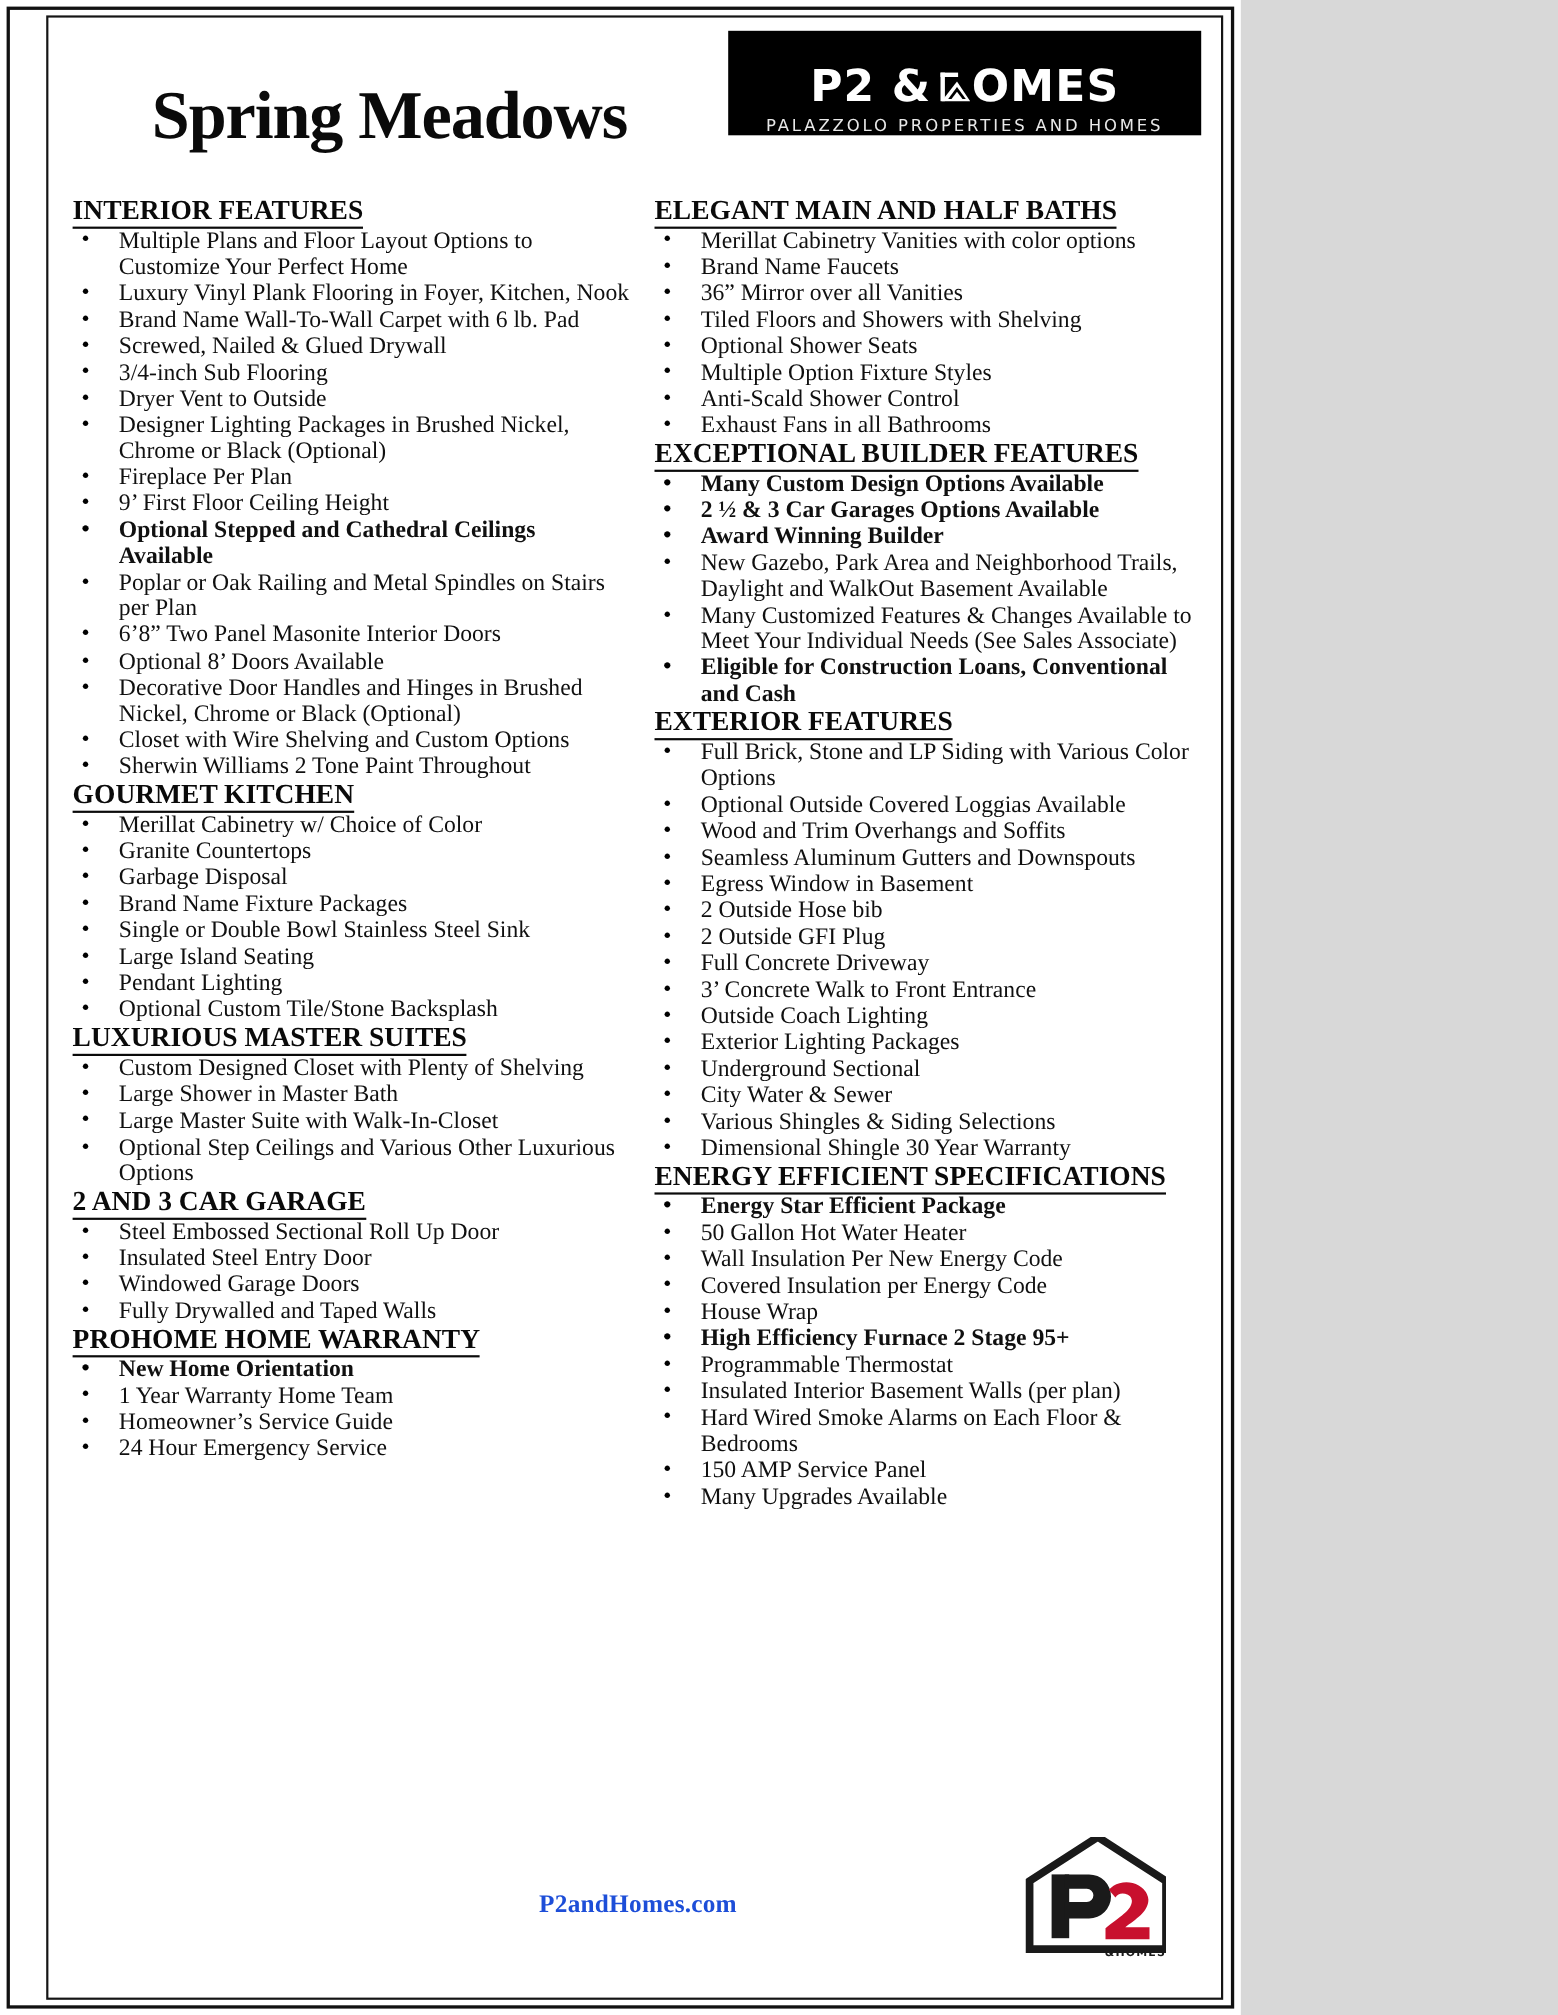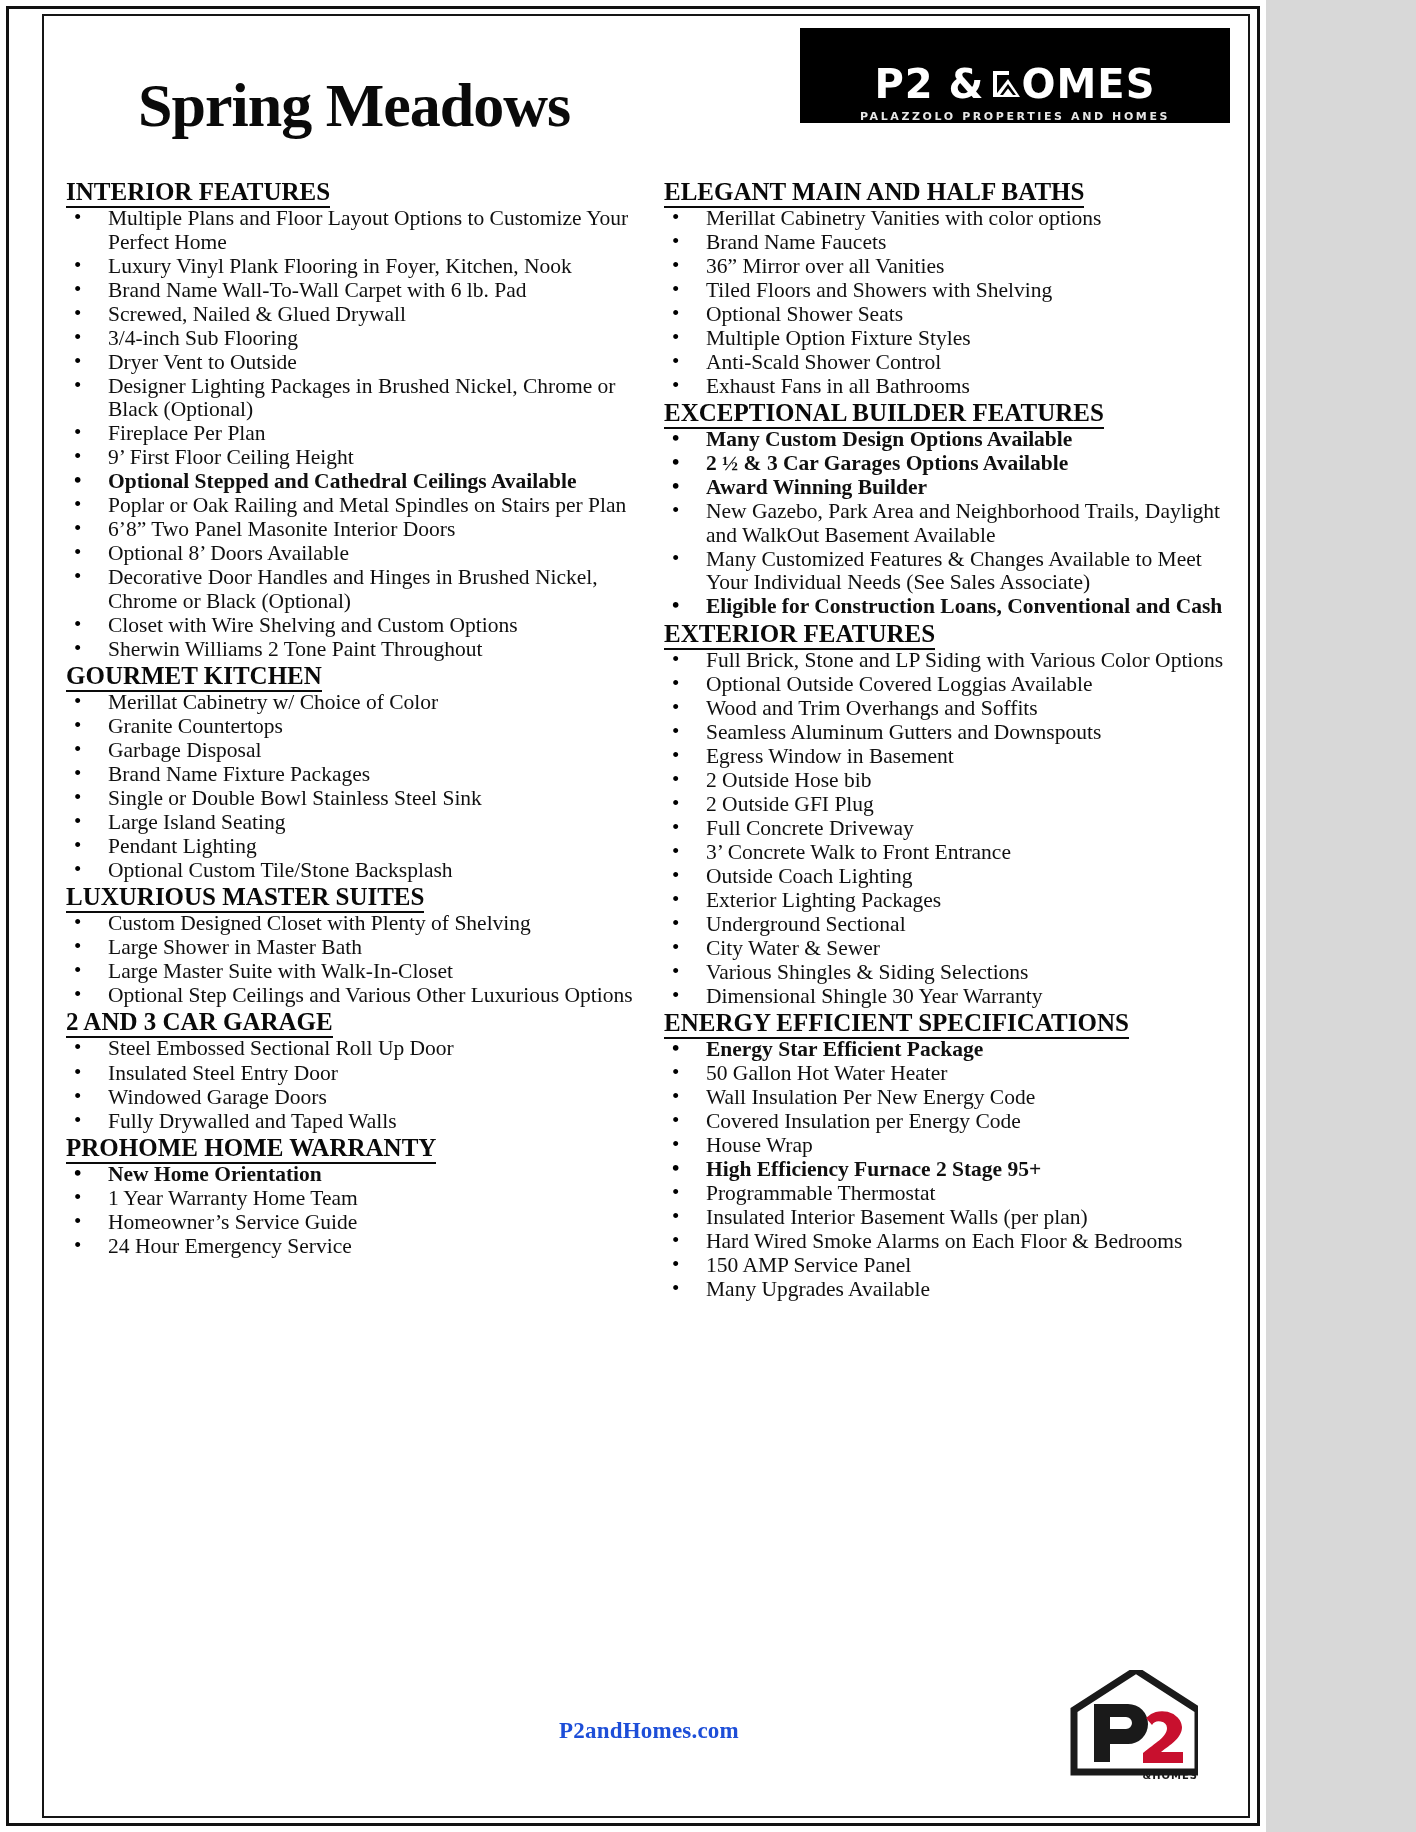--- a/index.html
+++ b/index.html
@@ -2,21 +2,21 @@
 <html><head>
 <meta charset="utf-8">
 <style>
   html, body {
     margin: 0;
     padding: 0;
     background: #d8d8d8;
   }
   .page {
     position: relative;
-    width: 1266px;
+    width: 1128px;
     height: 1832px;
     background: #ffffff;
     box-sizing: border-box;
     overflow: hidden;
     font-family: "Liberation Serif", serif;
   }
   
   .scan-frame {
     position: absolute;
     left: 6px; top: 6px; right: 6px; bottom: 6px;
@@ -81,22 +81,22 @@
     height: 30px;
     position: relative;
     margin: 0 1px 0 6px;
     vertical-align: middle;
   }
   .logo-mark svg { display:block; }
   .logo-sub {
     margin-top: 6px;
     color: #e8e8e8;
     font-family: "DejaVu Sans", sans-serif;
-    font-size: 11px;
-    font-weight: bold;
+    font-size: 15px;
+    font-weight: normal;
     letter-spacing: 2.6px;
     white-space: nowrap;
   }
 
   
   .columns {
     position: relative;
     display: flex;
     gap: 10px;
     margin-top: 4px;

